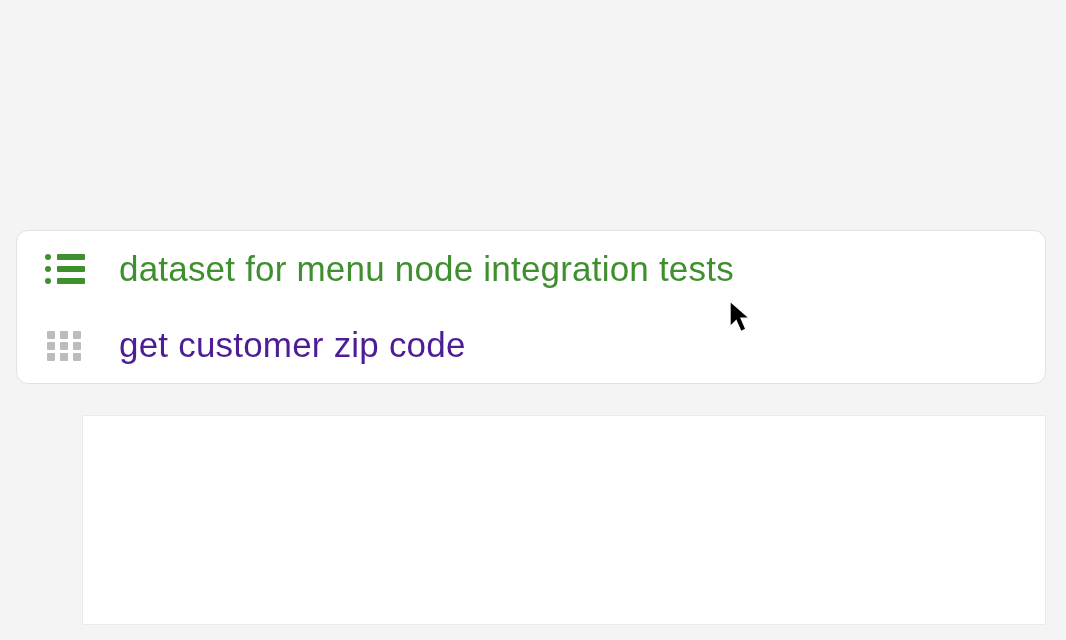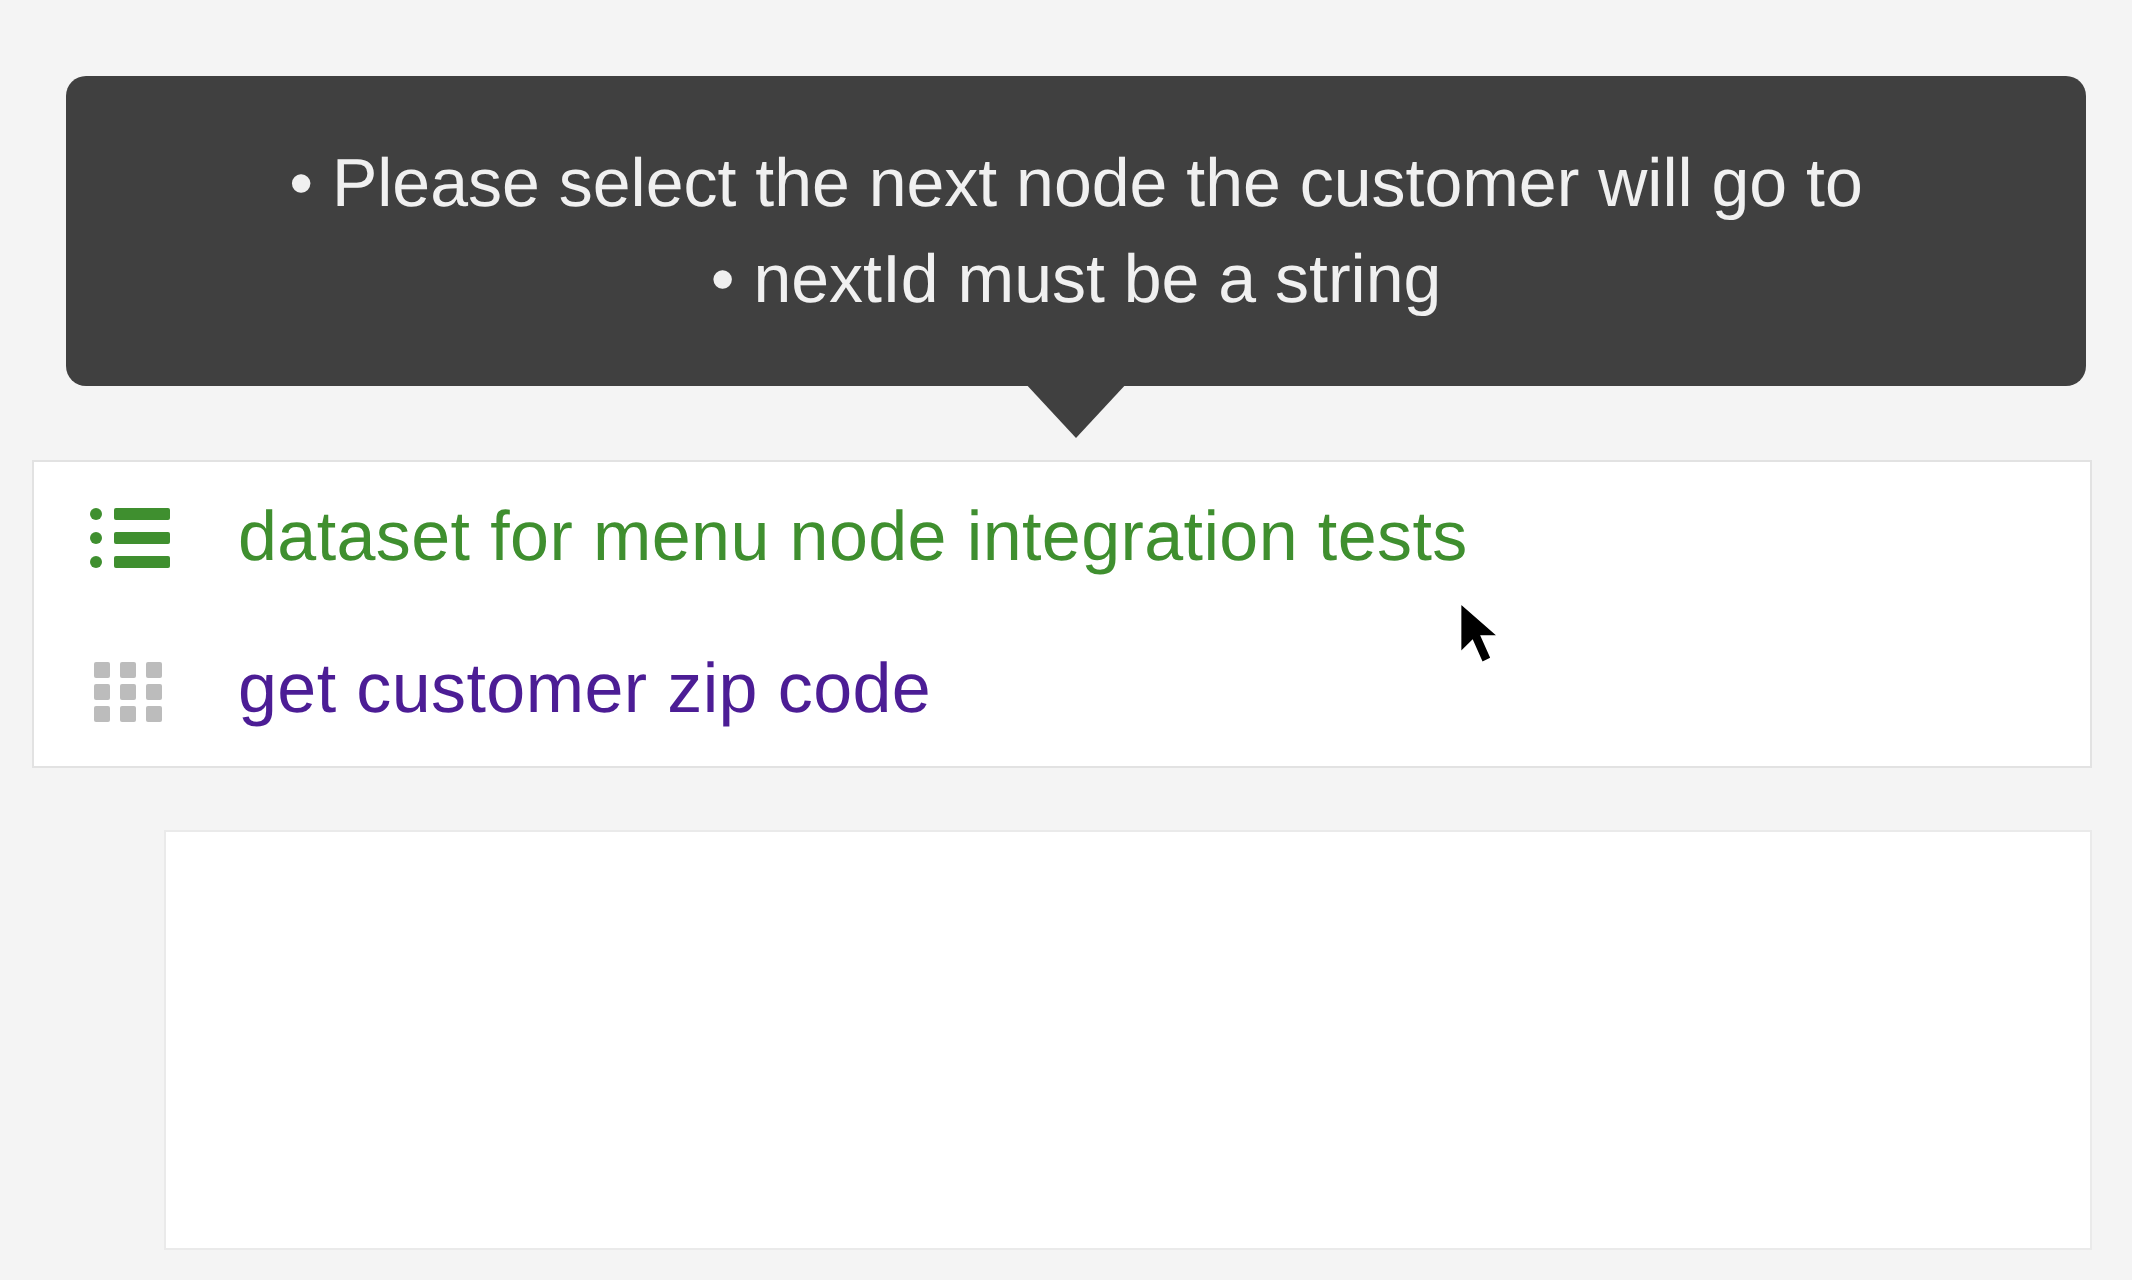--- a/index.html
+++ b/index.html
@@ -56,21 +56,21 @@
       border-right: 26px solid transparent;
       border-top: 28px solid #404040;
     }
     .panel {
       position: absolute;
       left: 16px;
       top: 230px;
       width: 1030px;
       background: #ffffff;
       border: 1px solid #e2e2e2;
-      border-radius: 0;
+      border-radius: 12px;
     }
     .item-row {
       display: flex;
       align-items: center;
       padding: 18px 28px 18px 28px;
       gap: 34px;
       cursor: pointer;
     }
     .item-row.active .item-label {
       color: #3f8f2f;
@@ -151,27 +151,20 @@
     .cursor svg {
       width: 100%;
       height: 100%;
     }
   </style>
 </head>
 <body>
 
 <div class="page">
 
-  <div class="tooltip">
-    <ul class="tooltip-list">
-      <span class="tooltip-line"><li>Please select the next node the customer will go to</li></span>
-      <span class="tooltip-line"><li>nextId must be a string</li></span>
-    </ul>
-    <div class="tooltip-arrow"></div>
-  </div>
 
   <div class="panel">
 
     <div class="item-row active">
       <div class="list-icon">
         <span class="dot r1"></span>
           <span class="bar r1"></span>
         <span class="dot r2"></span>
           <span class="bar r2"></span>
         <span class="dot r3"></span>

